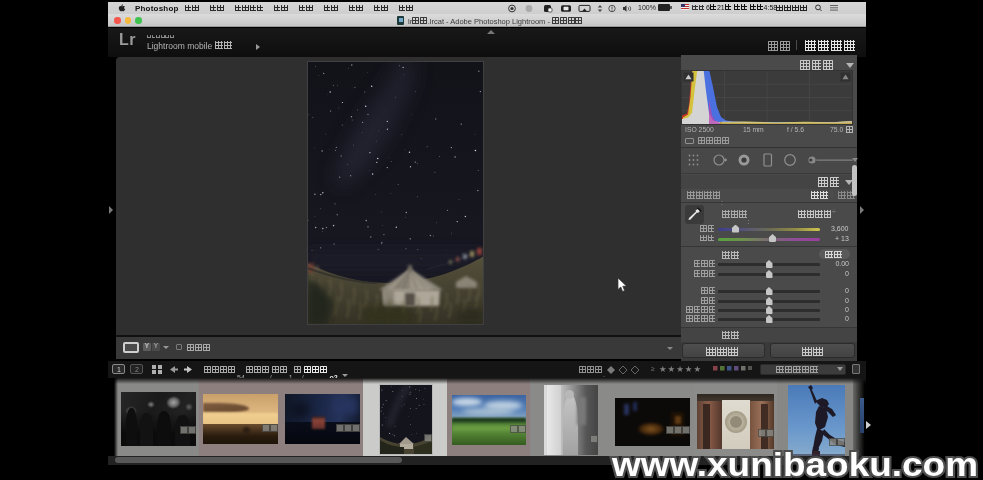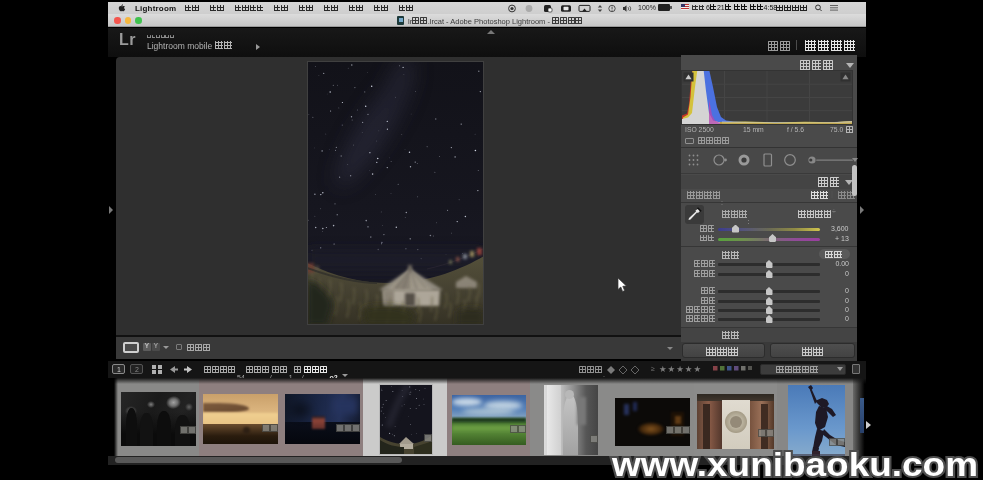--- a/index.html
+++ b/index.html
@@ -9,21 +9,21 @@
  repeating-linear-gradient(90deg, currentColor 0 .9px, transparent .9px 2.9px);
  background-size:100% 100%;filter:blur(.25px);}
 .tx{position:absolute;white-space:nowrap}
 </style>
 </head><body>
 <div class="ab" id="scr" style="left:108px;top:2px;width:758px;height:463px;background:#000">
 <div class="ab" style="left:0;top:0;width:758px;height:11.5px;background:linear-gradient(#d6d6d6,#cecece)">
 <svg class="ab" style="left:10px;top:2px" width="9" height="8" viewBox="0 0 9 8">
         <path d="M4.6 1.6c.3-.4.5-.9.4-1.4-.4 0-.9.3-1.2.7-.3.3-.5.9-.4 1.3.5 0 .9-.2 1.2-.6zm1.5 2.5c0-1 .8-1.5.8-1.5s-.5-.7-1.4-.7c-.7 0-1.2.4-1.5.4-.3 0-.8-.4-1.4-.4C1.6 1.9.8 2.7.8 4c0 1.6 1.2 3.3 1.9 3.3.4 0 .9-.4 1.4-.4s.9.4 1.4.4c.6 0 1.4-1.4 1.6-2-.7-.3-1-.9-1-1.2z" fill="#222"></path>
       </svg>
-<div class="tx" style="left:27px;top:1.5px;font-size:8px;font-weight:bold;color:#111;letter-spacing:.2px">Lightroom</div>
+<div class="tx" style="left:27px;top:1.5px;font-size:8px;font-weight:bold;color:#111;letter-spacing:.2px">Photoshop</div>
 <div class="ab" style="left:77px;top:2.5px;color:#2a2a2a"><i class="z" style="width:6.2px;height:6.2px;margin-right:1.2px;color:#2a2a2a;opacity:1.0;"></i><i class="z" style="width:6.2px;height:6.2px;margin-right:1.2px;color:#2a2a2a;opacity:1.0;"></i></div>
 <div class="ab" style="left:102px;top:2.5px;color:#2a2a2a"><i class="z" style="width:6.2px;height:6.2px;margin-right:1.2px;color:#2a2a2a;opacity:1.0;"></i><i class="z" style="width:6.2px;height:6.2px;margin-right:1.2px;color:#2a2a2a;opacity:1.0;"></i></div>
 <div class="ab" style="left:127px;top:2.5px;color:#2a2a2a"><i class="z" style="width:6.2px;height:6.2px;margin-right:1.2px;color:#2a2a2a;opacity:1.0;"></i><i class="z" style="width:6.2px;height:6.2px;margin-right:1.2px;color:#2a2a2a;opacity:1.0;"></i><i class="z" style="width:6.2px;height:6.2px;margin-right:1.2px;color:#2a2a2a;opacity:1.0;"></i><i class="z" style="width:6.2px;height:6.2px;margin-right:1.2px;color:#2a2a2a;opacity:1.0;"></i></div>
 <div class="ab" style="left:166px;top:2.5px;color:#2a2a2a"><i class="z" style="width:6.2px;height:6.2px;margin-right:1.2px;color:#2a2a2a;opacity:1.0;"></i><i class="z" style="width:6.2px;height:6.2px;margin-right:1.2px;color:#2a2a2a;opacity:1.0;"></i></div>
 <div class="ab" style="left:191px;top:2.5px;color:#2a2a2a"><i class="z" style="width:6.2px;height:6.2px;margin-right:1.2px;color:#2a2a2a;opacity:1.0;"></i><i class="z" style="width:6.2px;height:6.2px;margin-right:1.2px;color:#2a2a2a;opacity:1.0;"></i></div>
 <div class="ab" style="left:216px;top:2.5px;color:#2a2a2a"><i class="z" style="width:6.2px;height:6.2px;margin-right:1.2px;color:#2a2a2a;opacity:1.0;"></i><i class="z" style="width:6.2px;height:6.2px;margin-right:1.2px;color:#2a2a2a;opacity:1.0;"></i></div>
 <div class="ab" style="left:241px;top:2.5px;color:#2a2a2a"><i class="z" style="width:6.2px;height:6.2px;margin-right:1.2px;color:#2a2a2a;opacity:1.0;"></i><i class="z" style="width:6.2px;height:6.2px;margin-right:1.2px;color:#2a2a2a;opacity:1.0;"></i></div>
 <div class="ab" style="left:266px;top:2.5px;color:#2a2a2a"><i class="z" style="width:6.2px;height:6.2px;margin-right:1.2px;color:#2a2a2a;opacity:1.0;"></i><i class="z" style="width:6.2px;height:6.2px;margin-right:1.2px;color:#2a2a2a;opacity:1.0;"></i></div>
 <div class="ab" style="left:291px;top:2.5px;color:#2a2a2a"><i class="z" style="width:6.2px;height:6.2px;margin-right:1.2px;color:#2a2a2a;opacity:1.0;"></i><i class="z" style="width:6.2px;height:6.2px;margin-right:1.2px;color:#2a2a2a;opacity:1.0;"></i></div>
 <svg class="ab" style="left:398px;top:1.5px" width="240" height="9" viewBox="0 0 240 9">

